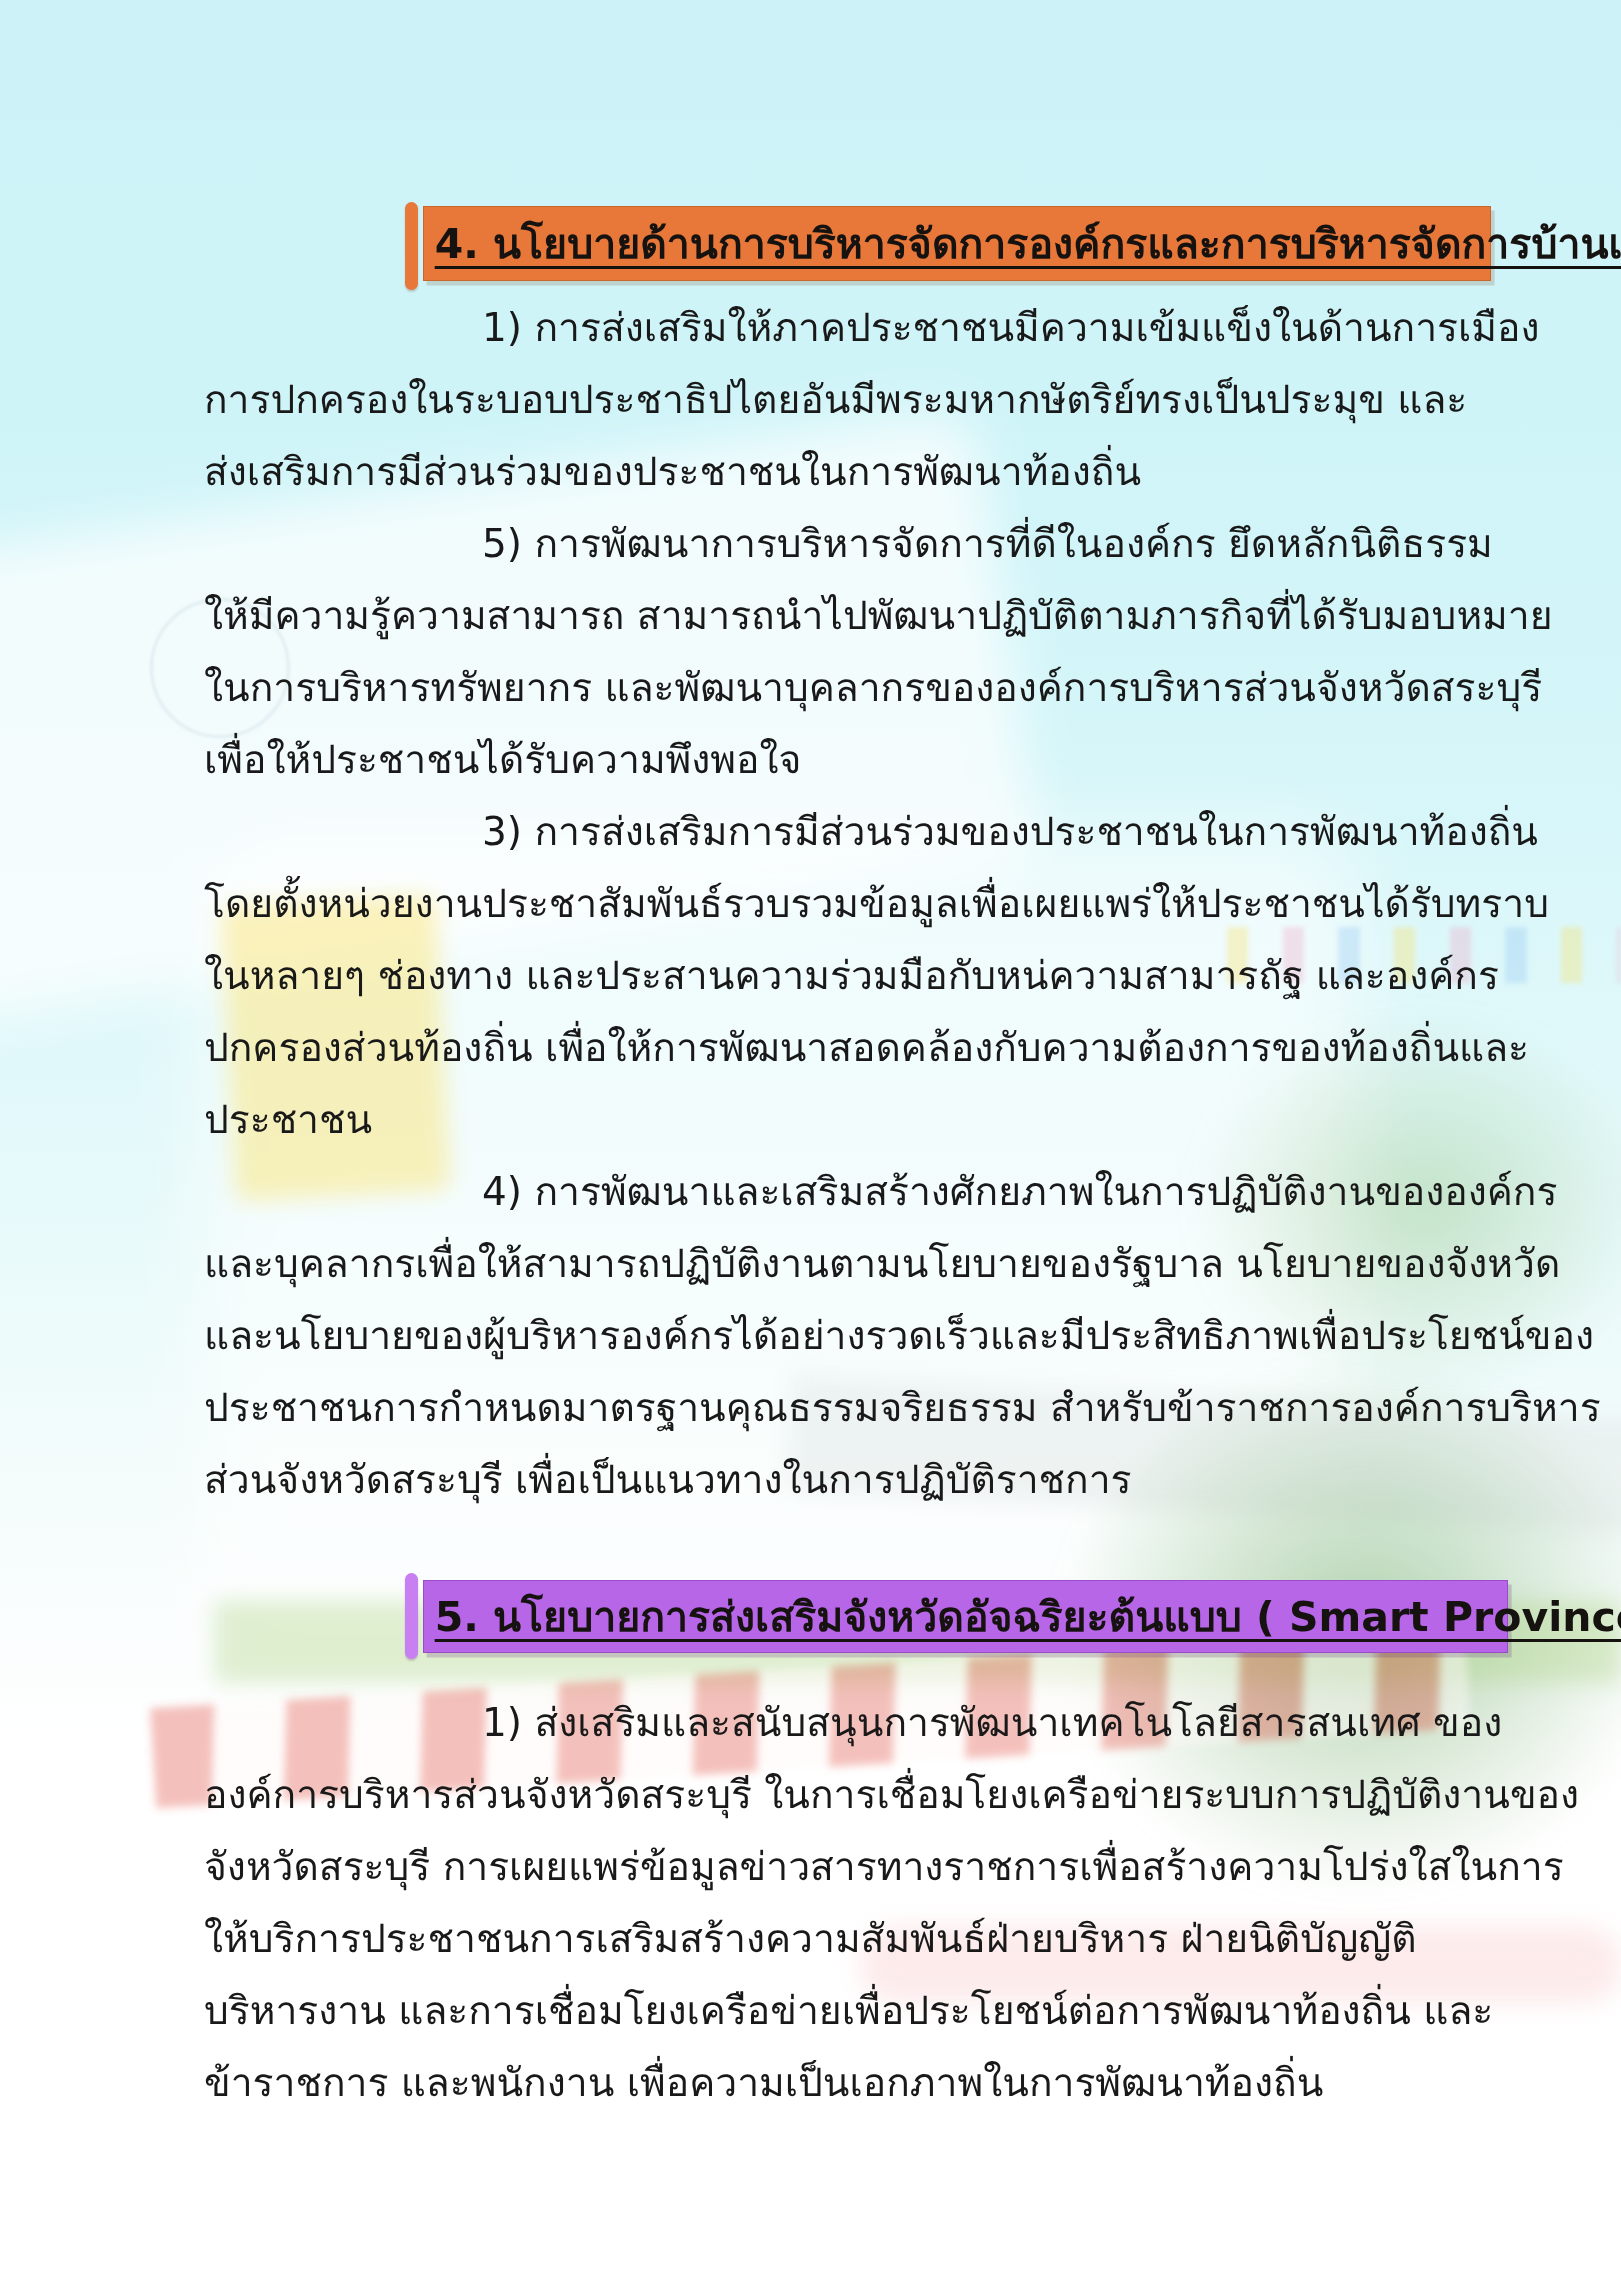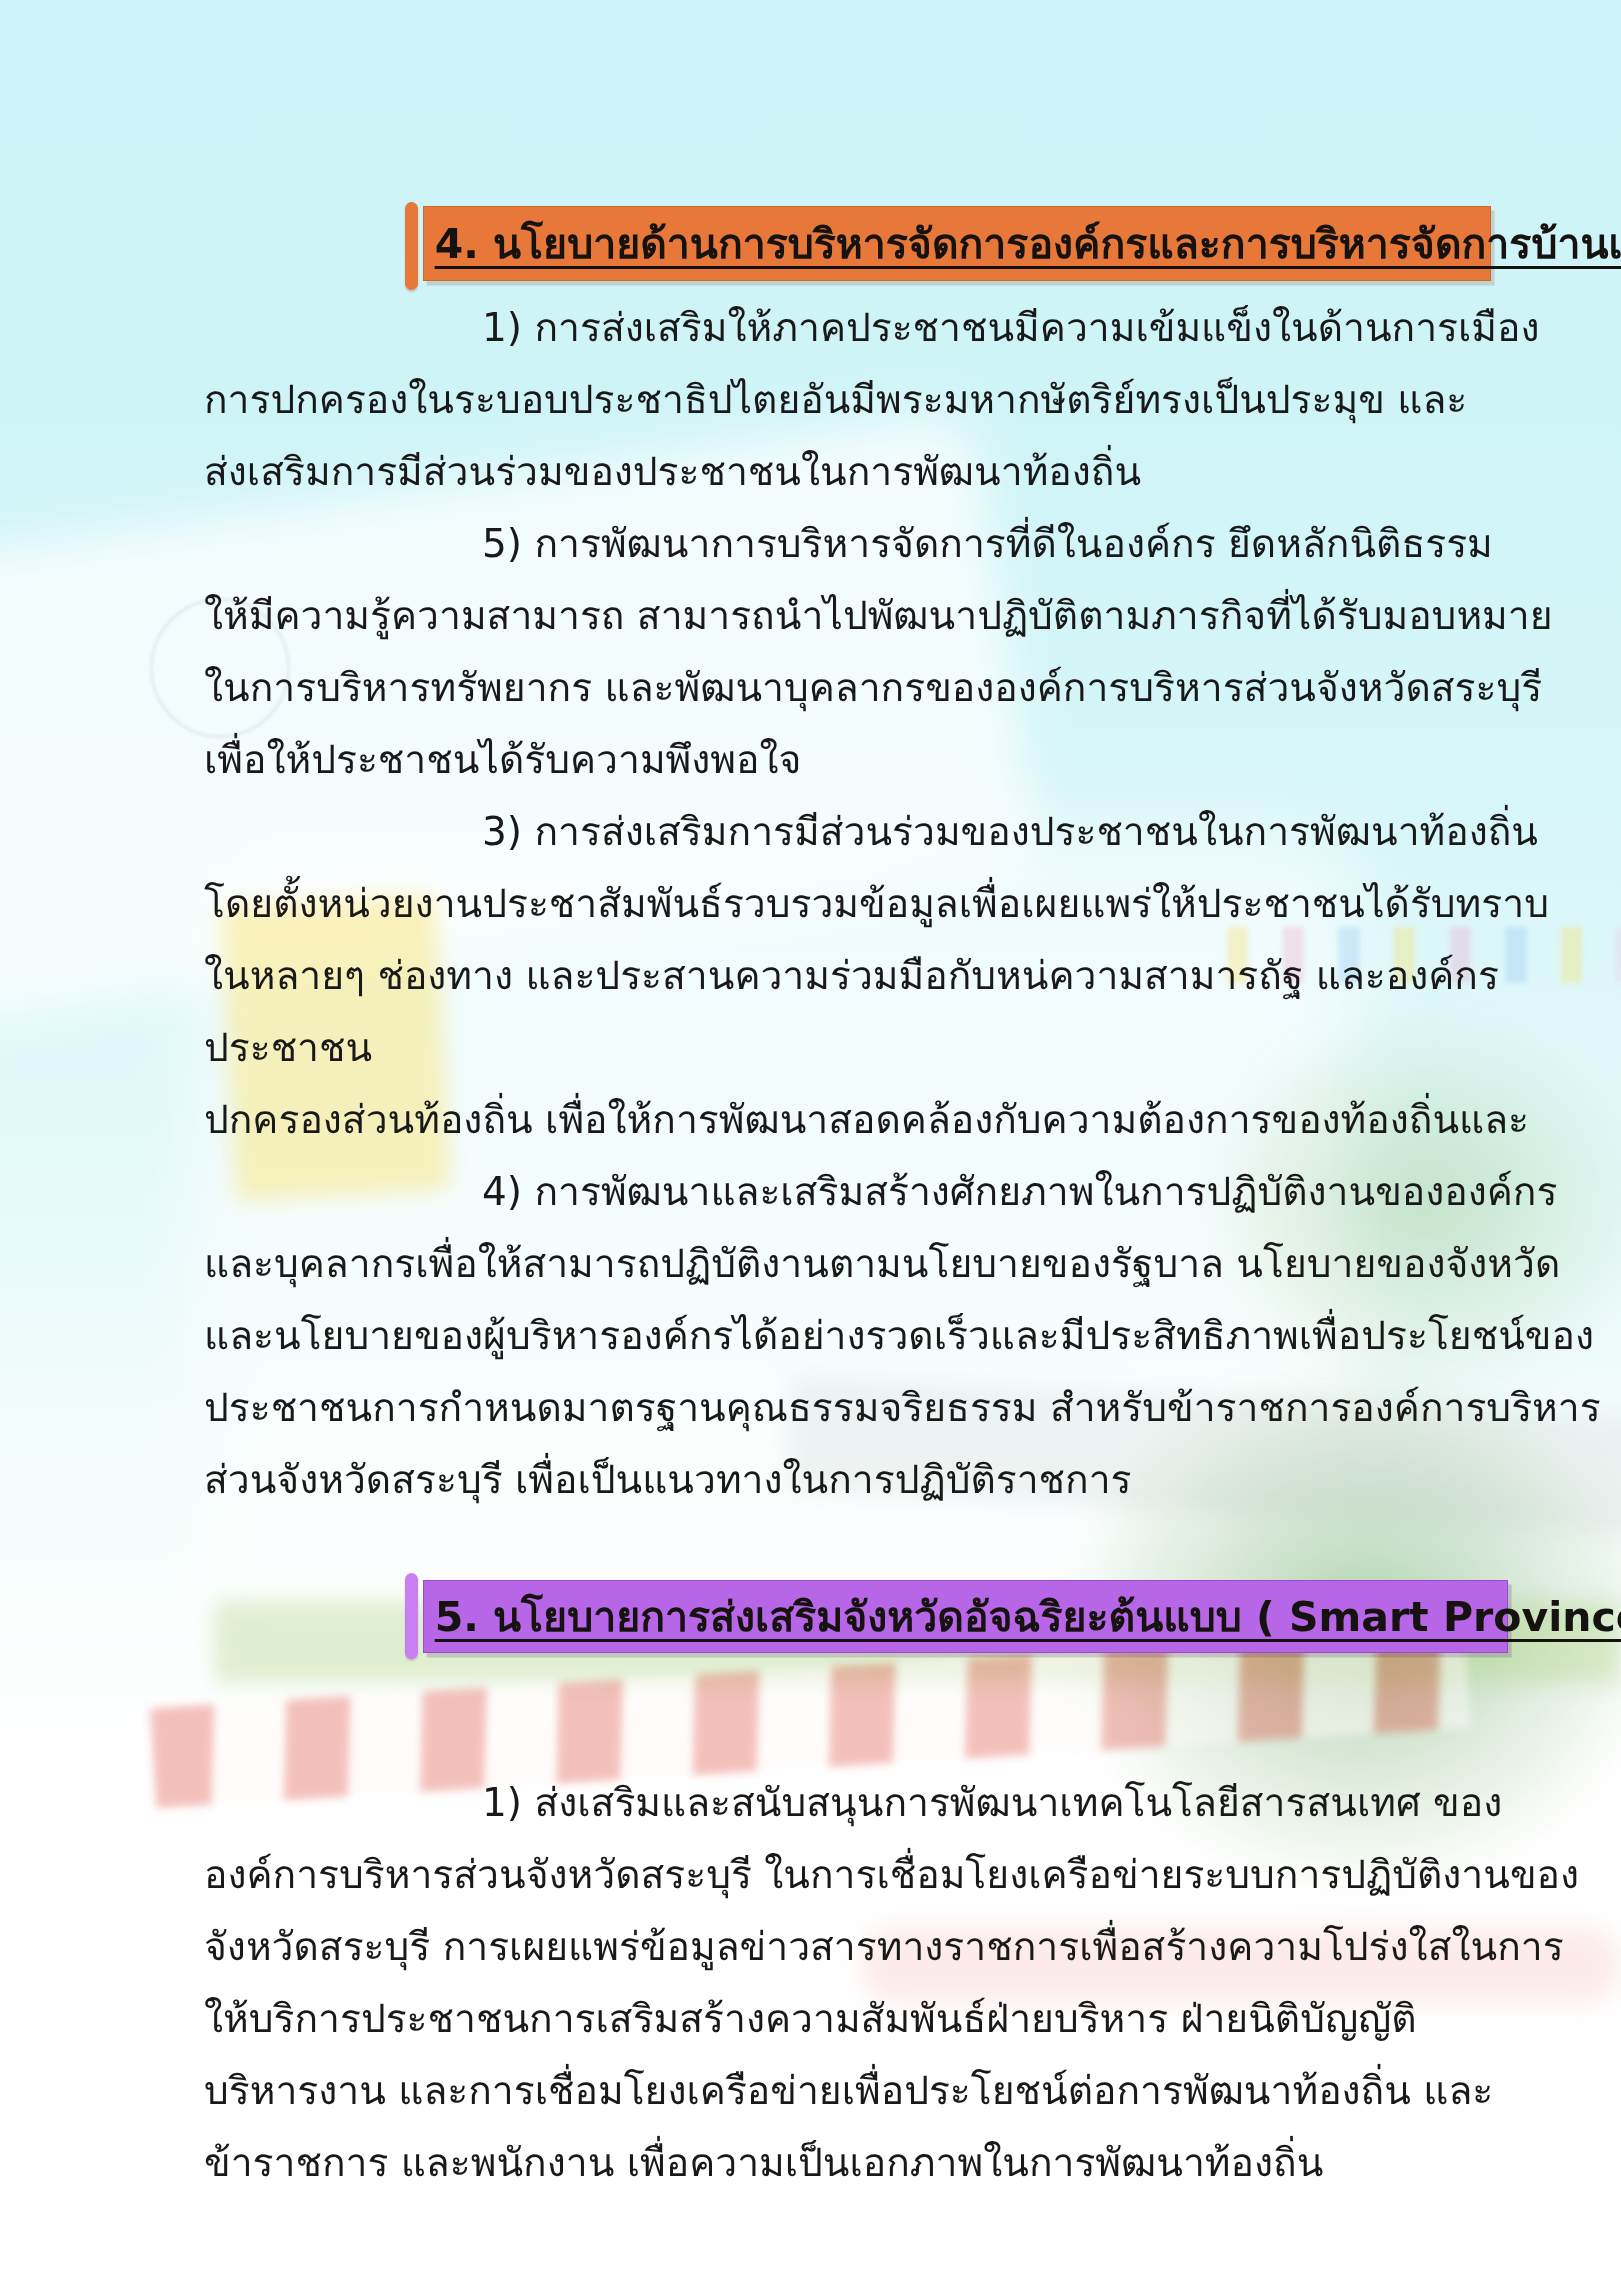--- a/index.html
+++ b/index.html
@@ -54,21 +54,21 @@
   .hbox-4{left:423px;top:206px;width:1068px;height:75px;background:#e8783a;
           border:1.8px solid rgba(178,88,30,.55);box-shadow:3.6px 4.5px 0 rgba(110,60,20,.18);
           padding-left:10.7px;box-sizing:border-box;}
   .hbox-5{left:423px;top:1580px;width:1085px;height:73px;background:#b766e8;
           border:1.8px solid rgba(130,55,175,.55);box-shadow:3.6px 4.5px 0 rgba(80,30,110,.2);
           padding-left:10.7px;box-sizing:border-box;}
   
   .body-block{position:absolute;left:204px;width:1300px;color:#191919;
               font-size:39px;}
   .body-4{top:292px;}
-  .body-5{top:1767px;}
+  .body-5{top:1687px;}
   .ln{height:72px;line-height:72px;white-space:nowrap;overflow:visible;}
   .ln.indent{padding-left:278px;}
 </style>
 </head>
 <body>
 
 <div class="page">
 
   <div class="photo">
     <div class="b-roof"></div>
@@ -98,22 +98,22 @@
     <div>
       <div class="ln indent">5)  การพัฒนาการบริหารจัดการที่ดีในองค์กร ยึดหลักนิติธรรม</div>
       <div class="ln">ให้มีความรู้ความสามารถ สามารถนำไปพัฒนาปฏิบัติตามภารกิจที่ได้รับมอบหมาย</div>
       <div class="ln">ในการบริหารทรัพยากร และพัฒนาบุคลากรขององค์การบริหารส่วนจังหวัดสระบุรี</div>
       <div class="ln">เพื่อให้ประชาชนได้รับความพึงพอใจ</div>
     </div>
     <div>
       <div class="ln indent">3)  การส่งเสริมการมีส่วนร่วมของประชาชนในการพัฒนาท้องถิ่น</div>
       <div class="ln">โดยตั้งหน่วยงานประชาสัมพันธ์รวบรวมข้อมูลเพื่อเผยแพร่ให้ประชาชนได้รับทราบ</div>
       <div class="ln">ในหลายๆ ช่องทาง และประสานความร่วมมือกับหน่ความสามารถัฐ และองค์กร</div>
+      <div class="ln">ปกครองส่วนท้องถิ่น เพื่อให้การพัฒนาสอดคล้องกับความต้องการของท้องถิ่นและ</div>
       <div class="ln">ประชาชน</div>
-      <div class="ln">ปกครองส่วนท้องถิ่น เพื่อให้การพัฒนาสอดคล้องกับความต้องการของท้องถิ่นและ</div>
     </div>
     <div>
       <div class="ln indent">4)  การพัฒนาและเสริมสร้างศักยภาพในการปฏิบัติงานขององค์กร</div>
       <div class="ln">และบุคลากรเพื่อให้สามารถปฏิบัติงานตามนโยบายของรัฐบาล นโยบายของจังหวัด</div>
       <div class="ln">และนโยบายของผู้บริหารองค์กรได้อย่างรวดเร็วและมีประสิทธิภาพเพื่อประโยชน์ของ</div>
       <div class="ln">ประชาชนการกำหนดมาตรฐานคุณธรรมจริยธรรม สำหรับข้าราชการองค์การบริหาร</div>
       <div class="ln">ส่วนจังหวัดสระบุรี เพื่อเป็นแนวทางในการปฏิบัติราชการ</div>
     </div>
   </div>
 

